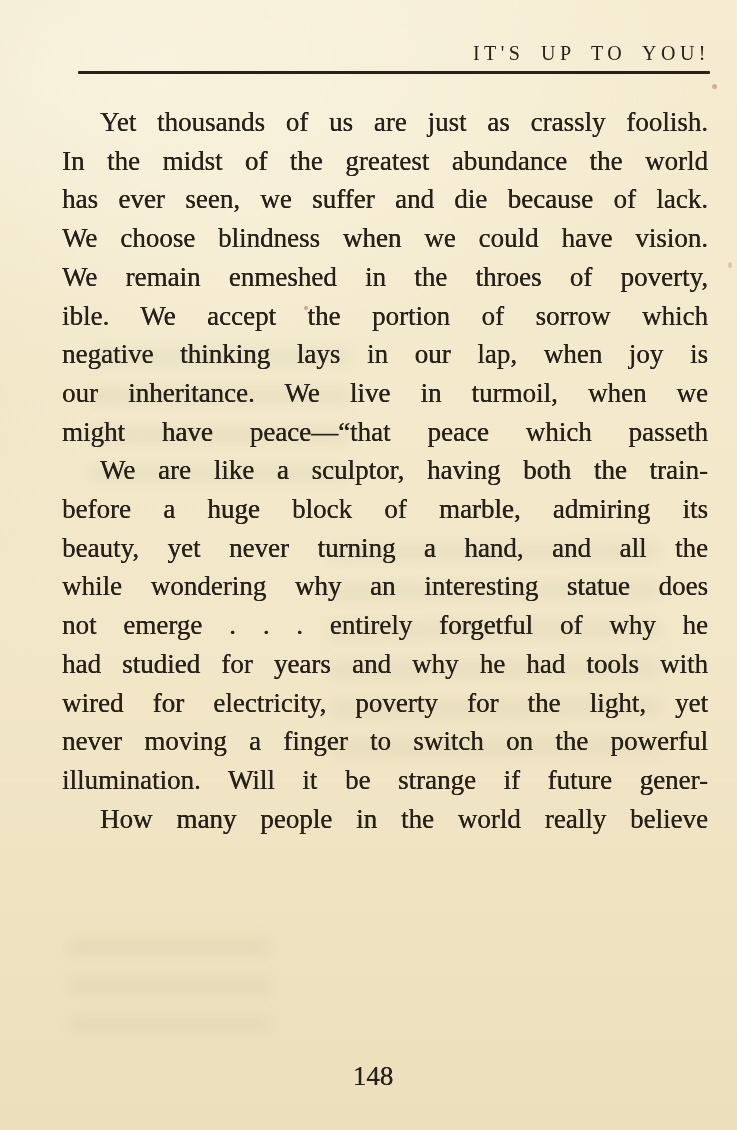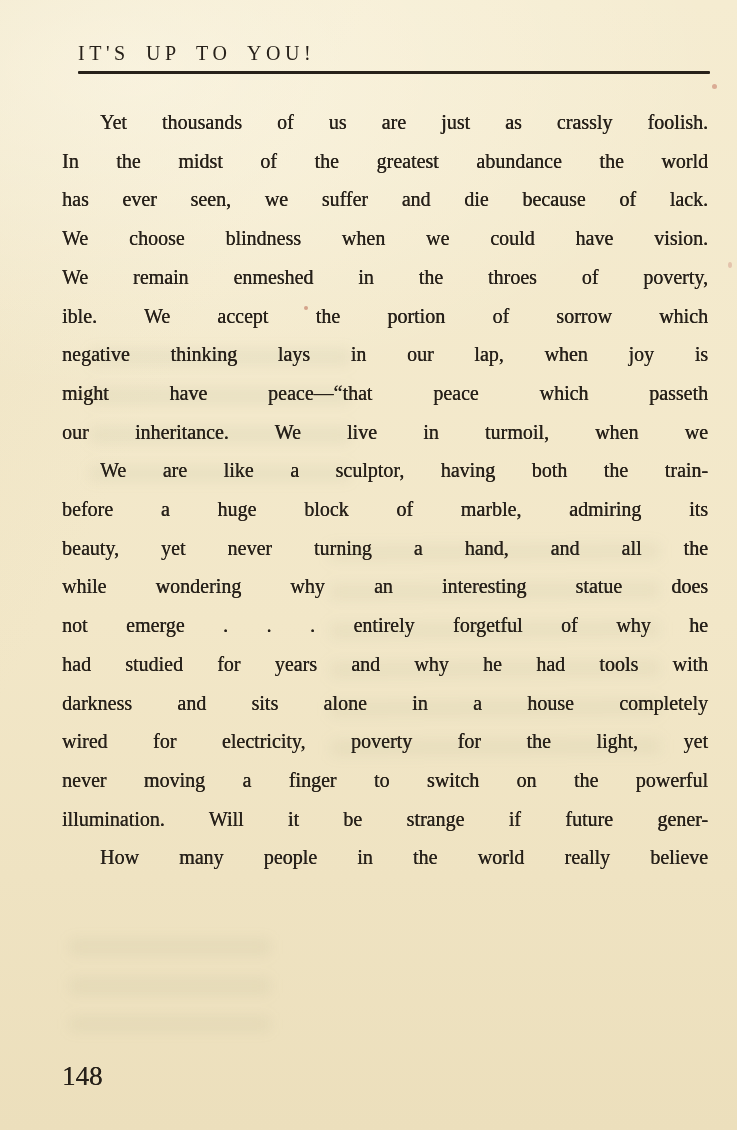--- a/index.html
+++ b/index.html
@@ -41,57 +41,57 @@
   .speck { position: absolute; border-radius: 50%; pointer-events: none; }
   .speck.s1 { left: 712px; top: 84px;  width: 5px; height: 5px; background: rgba(196,120,100,0.55); }
   .speck.s2 { left: 304px; top: 306px; width: 4px; height: 4px; background: rgba(180,90,70,0.5); }
   .speck.s3 { left: 728px; top: 262px; width: 4px; height: 6px; background: rgba(205,140,125,0.4); }
 
   .running-header {
     position: absolute;
     top: 42px;
     left: 78px;
     width: 632px;
-    text-align: left;
+    text-align: right;
     font-size: 20px;
     letter-spacing: 4.5px;
     word-spacing: 7px;
     white-space: nowrap;
   }
   .header-rule {
     position: absolute;
     top: 71px;
     left: 78px;
     width: 632px;
     height: 3px;
     background: var(--ink, #27211a);
     border-radius: 1px;
   }
   .body-text {
     position: absolute;
     top: 103px;
     left: 62px;
     width: 646px;
-    font-size: 20px;
+    font-size: 27px;
     line-height: 38.7px;
     text-shadow: 0.3px 0 0 currentColor;
   }
   .line {
     text-align: justify;
     text-align-last: justify;
     white-space: normal;
   }
   .line.end { text-align-last: left; }
   .line.indent { text-indent: 38px; }
   .page-number {
     position: absolute;
     top: 1057px;
-    left: 62px;
+    left: 50px;
     width: 646px;
-    text-align: left;
+    text-align: center;
     font-size: 27px;
     line-height: 38.7px;
     text-shadow: 0.3px 0 0 currentColor;
   }
 </style>
 </head>
 <body>
 
 <div class="page">
 
@@ -108,32 +108,31 @@
   <div class="body-text">
 
     <div>
       <div class="line indent">Yet thousands of us are just as crassly foolish.</div>
       <div class="line">In the midst of the greatest abundance the world</div>
       <div class="line">has ever seen, we suffer and die because of lack.</div>
       <div class="line">We choose blindness when we could have vision.</div>
       <div class="line">We remain enmeshed in the throes of poverty,</div>
       <div class="line">ible. We accept the portion of sorrow which</div>
       <div class="line">negative thinking lays in our lap, when joy is</div>
+      <div class="line">our inheritance. We live in turmoil, when we</div>
       <div class="line">might have peace—“that peace which passeth</div>
-      <div class="line">our inheritance. We live in turmoil, when we</div>
     </div>
 
     <div>
       <div class="line indent">We are like a sculptor, having both the train-</div>
       <div class="line">before a huge block of marble, admiring its</div>
       <div class="line">beauty, yet never turning a hand, and all the</div>
       <div class="line">while wondering why an interesting statue does</div>
       <div class="line">not emerge . . . entirely forgetful of why he</div>
       <div class="line">had studied for years and why he had tools with</div>
-      <div class="line">darkness and sits alone in a house completely</div>
       <div class="line">wired for electricity, poverty for the light, yet</div>
       <div class="line">never moving a finger to switch on the powerful</div>
       <div class="line">illumination. Will it be strange if future gener-</div>
     </div>
 
     <div>
       <div class="line indent">How many people in the world really believe</div>
     </div>
 
   </div>

